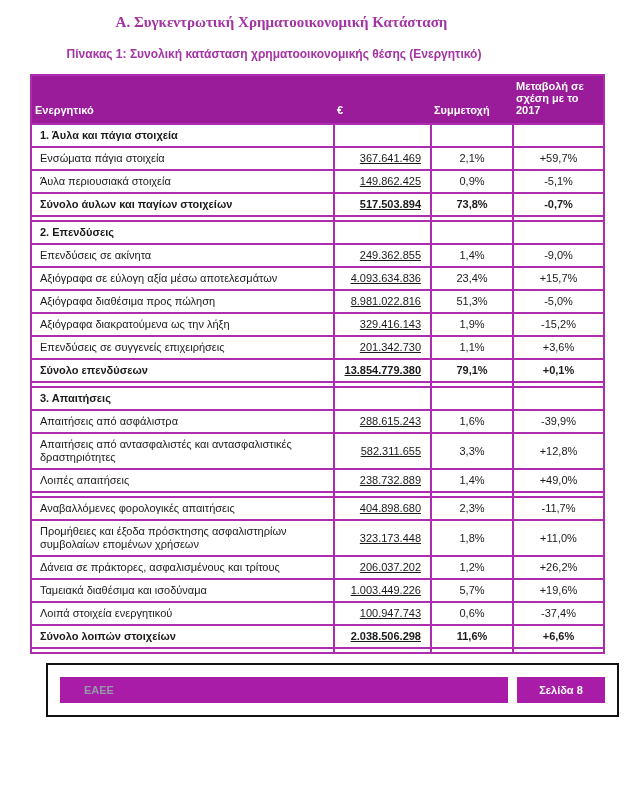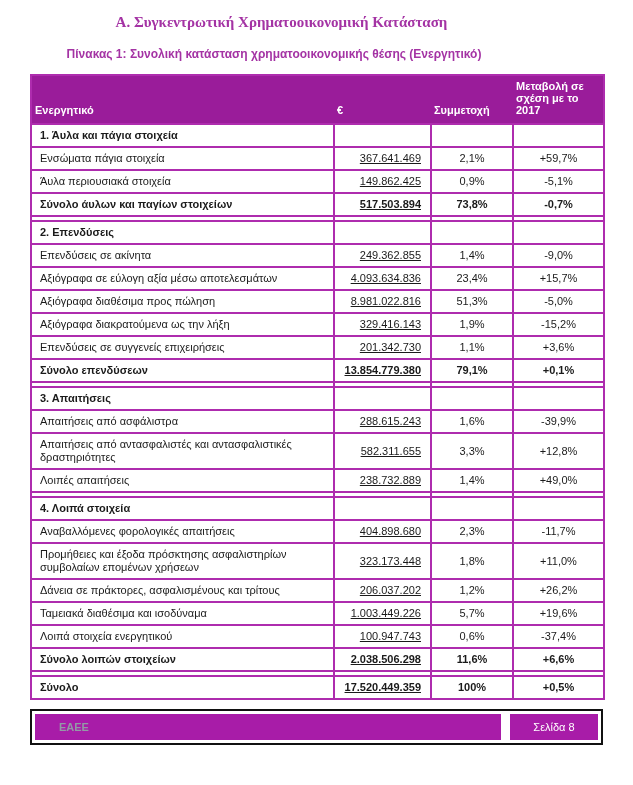--- a/index.html
+++ b/index.html
@@ -42,32 +42,32 @@
     padding:4px 6px;vertical-align:middle;
     overflow:hidden;
   }
   .col-label{text-align:left;padding-left:8px;}
   .col-amount{text-align:right;padding-right:9px;white-space:nowrap;text-decoration:underline;}
   .col-share,.col-change{text-align:center;}
   tr.section-row td{font-weight:bold;}
   tr.total-row td{font-weight:bold;border-top:2px solid #222222;}
   tr.spacer-row td{padding:0;height:5px;font-size:1px;line-height:1px;}
   .footer{
-    width:573px;margin:9px 0 0 30px;
+    width:573px;margin:9px 0 0 46px;
     border:2px solid #111111;background:#ffffff;
-    display:flex;align-items:stretch;gap:9px;padding:3px;
+    display:flex;align-items:stretch;gap:9px;padding:12px;
   }
   .footer-bar{
     flex:1;background:var(--footer-purple);
     color:#939aa6;font-weight:bold;font-size:11px;
     display:flex;align-items:center;padding-left:24px;height:26px;
   }
   .footer-page{
     width:88px;background:var(--footer-purple);
-    color:#ffffff;font-weight:normal;font-size:11px;
+    color:#ffffff;font-weight:bold;font-size:11px;
     display:flex;align-items:center;justify-content:center;height:26px;
   }
 </style>
 </head>
 <body>
 
 <div class="page">
 
   <div class="doc-title">Α. Συγκεντρωτική Χρηματοοικονομική Κατάσταση</div>
 
@@ -190,26 +190,20 @@
           <td class="col-amount">238.732.889</td>
           <td class="col-share">1,4%</td>
           <td class="col-change">+49,0%</td>
         </tr>
         <tr class="spacer-row">
           <td class="col-label"></td>
           <td class="col-amount"></td>
           <td class="col-share"></td>
           <td class="col-change"></td>
         </tr>
-        <tr class="section-row">
-          <td class="col-label">4. Λοιπά στοιχεία</td>
-          <td class="col-amount"></td>
-          <td class="col-share"></td>
-          <td class="col-change"></td>
-        </tr>
         <tr class="data-row">
           <td class="col-label">Αναβαλλόμενες φορολογικές απαιτήσεις</td>
           <td class="col-amount">404.898.680</td>
           <td class="col-share">2,3%</td>
           <td class="col-change">-11,7%</td>
         </tr>
         <tr class="data-row">
           <td class="col-label">Προμήθειες και έξοδα πρόσκτησης ασφαλιστηρίων συμβολαίων επομένων χρήσεων</td>
           <td class="col-amount">323.173.448</td>
           <td class="col-share">1,8%</td>
@@ -237,26 +231,20 @@
           <td class="col-label">Σύνολο λοιπών στοιχείων</td>
           <td class="col-amount">2.038.506.298</td>
           <td class="col-share">11,6%</td>
           <td class="col-change">+6,6%</td>
         </tr>
         <tr class="spacer-row">
           <td class="col-label"></td>
           <td class="col-amount"></td>
           <td class="col-share"></td>
           <td class="col-change"></td>
-        </tr>
-        <tr class="total-row">
-          <td class="col-label">Σύνολο</td>
-          <td class="col-amount">17.520.449.359</td>
-          <td class="col-share">100%</td>
-          <td class="col-change">+0,5%</td>
         </tr>
       </tbody>
   </table>
 
   <div class="footer">
     <div class="footer-bar">
       <span>ΕΑΕΕ</span>
     </div>
     <div class="footer-page">
       <span>Σελίδα 8</span>

